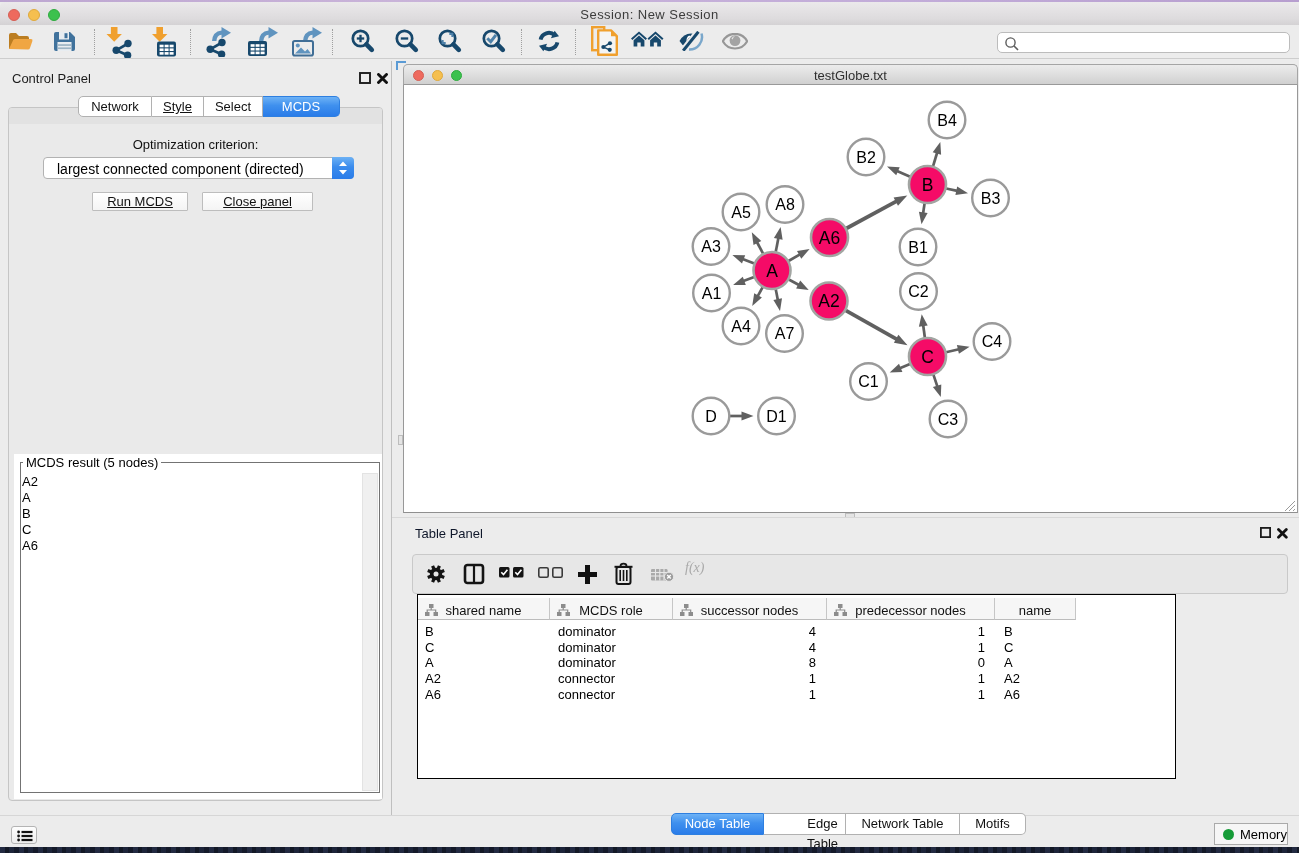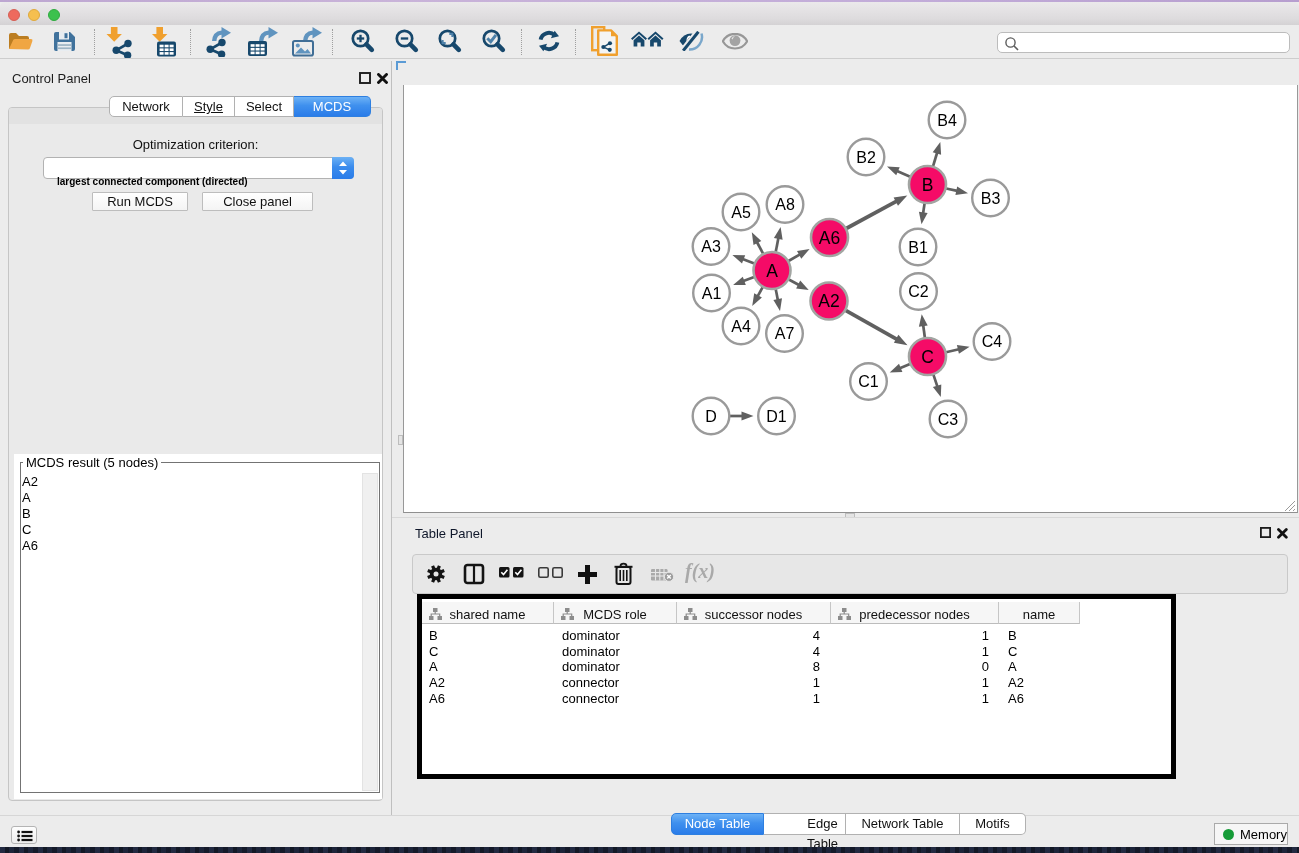--- a/index.html
+++ b/index.html
@@ -10,59 +10,60 @@
 #titlebar{left:0;top:0;width:1299px;height:25px;background:linear-gradient(#ebe9eb,#dddbdd 70%,#d2d0d2);border-radius:5px 5px 0 0;border-bottom:1px solid #b6b6b6;}
 .tl{width:12px;height:12px;border-radius:50%;top:7px;}
 #title1{width:100%;text-align:center;top:5px;font-size:13px;color:#3c3c3c;letter-spacing:0.45px;}
 #toolbar{left:0;top:25px;width:1299px;height:34px;background:#ececec;border-bottom:1px solid #cdcdcd;}
 .tsep{top:4px;height:26px;width:1px;border-left:1px dotted #9f9f9f;}
 #searchbox{left:997px;top:7px;width:293px;height:21px;background:#fff;border:1px solid #bcbcbc;border-radius:5px;}
 
 #cpanel-title{left:12px;top:71px;font-size:13px;color:#1c1c1c;}
 #cp-inner{left:8px;top:107px;width:375px;height:694px;background:#eaeaea;border:1px solid #c5c5c5;border-radius:4px;}
 #cp-band{left:9px;top:108px;width:373px;height:16px;background:#e2e2e2;border-radius:3px 3px 0 0;}
-.tabseg{top:96px;height:21px;background:#fff;border:1px solid #b1b1b1;font-size:13px;color:#111;text-align:center;line-height:19px;margin-left:31px;}
+.tabseg{top:96px;height:21px;background:#fff;border:1px solid #b1b1b1;font-size:13px;color:#111;text-align:center;line-height:19px;}
 #optlabel{left:0px;top:137px;width:391px;text-align:center;font-size:13px;color:#111;}
 #combo{left:43px;top:157px;width:311px;height:22px;background:#fff;border:1px solid #b2b2b2;border-radius:4px;}
-#combo-txt{left:13px;top:18px;font-size:10px;color:#000;font-weight:bold;}
+#combo-txt{left:13px;top:3px;font-size:14px;color:#000;}
 #combo-btn{right:-1px;top:-1px;width:22px;height:22px;border-radius:0 4px 4px 0;background:linear-gradient(#6cb1f5,#3b8ced 45%,#2a7ce9);}
-.btn{top:192px;height:19px;background:linear-gradient(#ffffff,#f4f4f4);border:1px solid #bdbdbd;border-radius:1px;font-size:13px;color:#111;text-align:center;line-height:17px;}
+.btn{top:192px;height:19px;background:linear-gradient(#ffffff,#f4f4f4);border:1px solid #bdbdbd;border-radius:1px;font-size:13px;color:#111;text-align:center;line-height:17px;text-decoration:underline;}
 #results-bg{left:14px;top:454px;width:368px;height:345px;background:#fff;}
 #fieldset{left:20px;top:462px;width:360px;height:331px;border:1px solid #737373;}
 #legend{left:23px;top:455px;background:#fff;font-size:13px;color:#000;padding:0 3px;}
 #mcdslist{left:22px;top:474px;font-size:13px;color:#000;line-height:16px;}
 #cp-scroll{left:362px;top:473px;width:16px;height:318px;background:#f0f0f0;border:1px solid #e3e3e3;}
 
 #statusbar{left:0;top:815px;width:1299px;height:32px;background:#ececec;border-top:1px solid #d6d6d6;}
 #listbtn{left:11px;top:10px;width:26px;height:18px;background:linear-gradient(#fefefe,#ededed);border:1px solid #b4b4b4;border-radius:3px;}
 #membox{left:1214px;top:7px;width:74px;height:22px;background:#f6f6f6;border:1px solid #aaaaaa;font-size:13px;color:#000;}
 #memdot{left:8px;top:5px;width:11px;height:11px;border-radius:50%;background:#169c38;}
 
 #netwin{left:403px;top:64px;width:895px;height:449px;}
 #nw-title{left:0;top:0;width:895px;height:21px;background:linear-gradient(#ececec,#dcdcdc 60%,#d0d0d0);border:1px solid #a5a5a5;border-bottom:1px solid #999;border-radius:5px 5px 0 0;}
 #nw-canvas{left:0;top:21px;width:895px;height:428px;background:#fff;border-left:1px solid #989898;border-right:1px solid #989898;border-bottom:1px solid #8f8f8f;}
 #nw-name{width:100%;text-align:center;top:3px;font-size:13px;color:#2f2f2f;}
 .ntl{width:11px;height:11px;border-radius:50%;top:5px;}
 
 #tp-title{left:415px;top:526px;font-size:13px;color:#0f172a;}
 #tp-toolbar{left:412px;top:554px;width:876px;height:40px;background:#e7e7e7;border:1px solid #c9c9c9;border-radius:4px;}
-#tbl{left:417px;top:594px;width:759px;height:185px;background:#fff;border:5px solid #000000;}
+#tbl{left:417px;top:594px;width:759px;height:185px;background:#fff;border:1px solid #000000;}
 .hcell{top:3px;height:22px;background:#f6f6f6;border-right:1px solid #c6c6c6;border-bottom:1px solid #bcbcbc;font-size:13px;color:#111;}
 .hlab{width:100%;text-align:center;top:5px;}
 .cell{font-size:13px;color:#000;}
 .tabseg2{top:813px;height:22px;background:#fff;border:1px solid #b1b1b1;font-size:13px;color:#111;text-align:center;line-height:20px;}
 #botstrip{left:0;top:847px;width:1299px;height:6px;background:#1a2133 repeating-linear-gradient(90deg,rgba(60,70,110,0.25) 0 5px,rgba(0,0,0,0.25) 5px 9px,rgba(40,50,85,0.2) 9px 14px,rgba(8,10,20,0.3) 14px 19px);}
 .blue{background:linear-gradient(#6db2f6,#3f90ee 45%,#2a7ce9)!important;color:#fff!important;border-color:#2e7fe0!important;}
 </style></head><body>
 <div class="abs" id="topstrip"></div>
 <div class="abs" id="mainwin">
  <div class="abs" id="titlebar">
   <div class="abs tl" style="left:8px;background:#ee6a5e;border:1px solid #d55f55;"></div>
   <div class="abs tl" style="left:28px;background:#f5bf4f;border:1px solid #dfa93c;"></div>
   <div class="abs tl" style="left:48px;background:#3cc14e;border:1px solid #2fab3f;"></div>
+  <div class="abs" id="title1">Session: New Session</div>
  </div>
 </div>
 <div class="abs" id="toolbar">
     <div class="abs tsep" style="left:94px;"></div>
     <div class="abs tsep" style="left:190px;"></div>
     <div class="abs tsep" style="left:332px;"></div>
     <div class="abs tsep" style="left:521px;"></div>
     <div class="abs tsep" style="left:575px;"></div>
     <svg class="abs" style="left:6px;top:4px;" width="28" height="25" viewBox="0 0 28 25">
       <path d="M3 20 L3 6 Q3 4 5 4 L10 4 L13 7 L21 7 Q23 7 23 9 L23 11 Z" fill="#bb7d21"></path>
@@ -256,20 +257,26 @@
           <rect x="4.5" y="8.9" width="11" height="2.2"></rect>
         </g>
       </svg>
     </div>
     <div class="abs" id="membox">
       <div class="abs" id="memdot"></div>
       <div class="abs" style="left:25px;top:3px;">Memory</div>
     </div>
   </div>
 <div class="abs" id="netwin">
+    <div class="abs" id="nw-title">
+      <div class="abs ntl" style="left:9px;background:#ee6a5e;border:1px solid #d55f55;"></div>
+      <div class="abs ntl" style="left:28px;background:#f5bf4f;border:1px solid #dfa93c;"></div>
+      <div class="abs ntl" style="left:47px;background:#3cc14e;border:1px solid #2fab3f;"></div>
+      <div class="abs" id="nw-name">testGlobe.txt</div>
+    </div>
     <div class="abs" id="nw-canvas"></div>
     <svg class="abs" style="left:879px;top:434px;" width="14" height="14" viewBox="0 0 14 14">
       <g stroke="#9b9b9b" stroke-width="1">
         <line x1="3" y1="13" x2="13" y2="3"></line>
         <line x1="7" y1="13" x2="13" y2="7"></line>
         <line x1="11" y1="13" x2="13" y2="11"></line>
       </g>
     </svg>
   </div>
 <div class="abs" style="left:396px;top:61px;width:10px;height:9px;border-left:2px solid #5b9bd5;border-top:2px solid #5b9bd5;"></div>
@@ -421,21 +428,21 @@
       <g stroke="#e7e7e7" stroke-width="1.1">
         <line x1="0" y1="4.5" x2="16.5" y2="4.5"></line>
         <line x1="0" y1="8" x2="16.5" y2="8"></line>
         <line x1="4.5" y1="1" x2="4.5" y2="12.5"></line>
         <line x1="8.8" y1="1" x2="8.8" y2="12.5"></line>
         <line x1="13" y1="1" x2="13" y2="12.5"></line>
       </g>
       <circle cx="18" cy="8.8" r="4.6" fill="#9c9c9c" stroke="#e7e7e7" stroke-width="1"></circle>
       <path d="M16.2 7 L19.8 10.6 M19.8 7 L16.2 10.6" stroke="#fff" stroke-width="1.4"></path>
     </svg>
-    <div class="abs" style="left:272px;top:5px;width:60px;font-family:'Liberation Serif',serif;font-style:italic;font-size:20px;color:#a9a9a9;font-weight:bold;">f(x)</div>
+    <div class="abs" style="left:272px;top:5px;width:60px;font-family:'Liberation Serif',serif;font-style:italic;font-size:14px;color:#a9a9a9;">f(x)</div>
   </div>
 <div class="abs" id="tbl">
     <div class="abs hcell" style="left:0px;width:132px;">
       <svg class="abs" style="left:7px;top:6px;" width="13" height="12" viewBox="0 0 13 12">
         <g fill="#8c8c8c">
           <rect x="4" y="0" width="4.5" height="4"></rect>
           <rect x="0" y="8" width="4.5" height="4"></rect>
           <rect x="8.5" y="8" width="4.5" height="4"></rect>
           <path d="M6.2 4 L6.2 6 M2.2 8 L2.2 6 L10.7 6 L10.7 8" stroke="#8c8c8c" stroke-width="1.2" fill="none"></path>
         </g>

